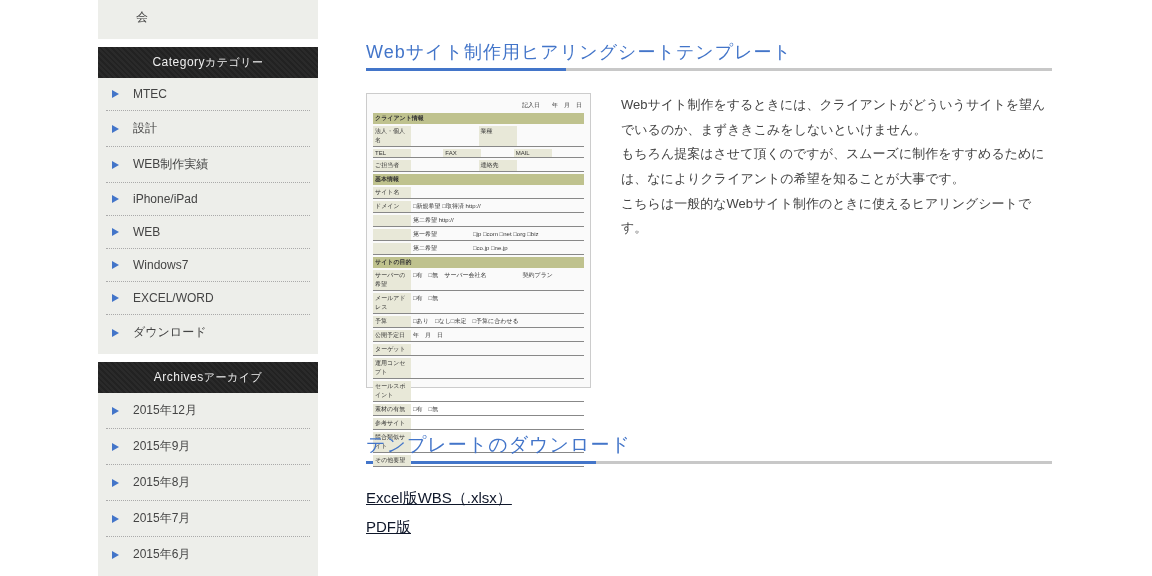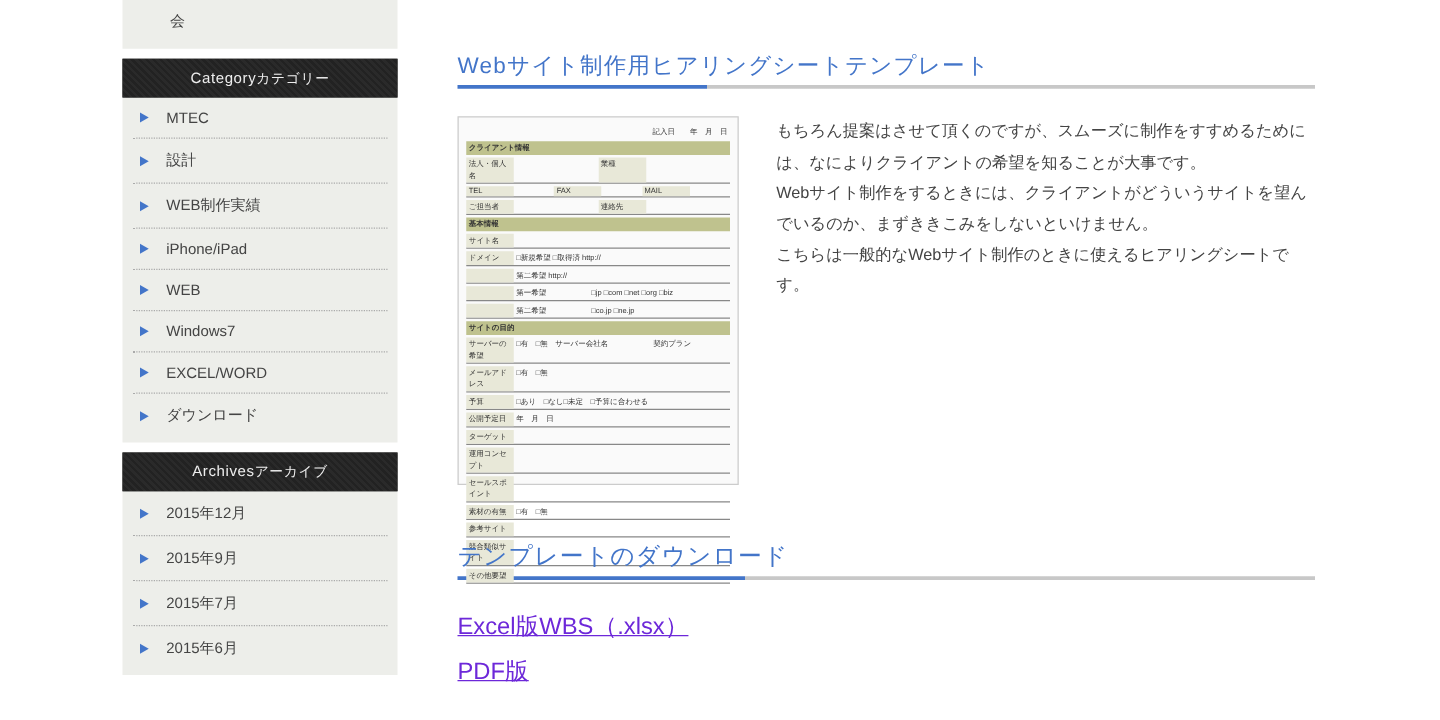--- a/index.html
+++ b/index.html
@@ -22,21 +22,21 @@
 .thumb { width: 225px; height: 295px; border: 1px solid #ccc; padding: 6px; background: #fafafa; font-size: 6px; display: flex; flex-direction: column; gap: 2px; }
 .thumb .row { display: flex; border-bottom: 1px solid #888; }
 .thumb .cell { padding: 1px 2px; }
 .thumb .lbl { background: #e8e8d8; width: 38px; flex: 0 0 38px; }
 .thumb .big { height: 30px; }
 .thumb .huge { height: 55px; }
 .thumb .hdr { background: #bfc28e; font-weight: bold; padding: 1px 2px; }
 .desc { flex: 1; line-height: 1.9; font-size: 13px; color: #444; }
 .desc p { margin-bottom: 0; }
 .downloads { margin-top: 20px; }
-.downloads a { display: block; color: #6d28d9; text-decoration: underline; line-height: 1.9; font-size: 19px; }
+.downloads a { display: block; color: #0f172a; text-decoration: underline; line-height: 1.9; font-size: 15px; }
 </style>
 </head>
 <body>
 
 <div class="wrap">
   <aside class="sidebar">
     <div class="sidebox">
       <ul class="sidelist">
         <li class="indent">
             <span>会</span>
@@ -94,20 +94,24 @@
         <li>
             <span class="tri"></span>
             <span>2015年12月</span>
           </li>
         <li>
             <span class="tri"></span>
             <span>2015年9月</span>
           </li>
         <li>
             <span class="tri"></span>
+            <span>2015年8月</span>
+          </li>
+        <li>
+            <span class="tri"></span>
             <span>2015年7月</span>
           </li>
         <li>
             <span class="tri"></span>
             <span>2015年6月</span>
           </li>
       </ul>
     </div>
   </aside>
 
@@ -199,22 +203,22 @@
         <div class="row">
             <div class="lbl cell">競合類似サイト</div>
             <div class="cell" style="flex:1"></div>
           </div>
         <div class="row huge">
             <div class="lbl cell">その他要望</div>
             <div class="cell" style="flex:1"></div>
           </div>
       </div>
       <div class="desc">
+        <p>Webサイト制作をするときには、クライアントがどういうサイトを望んでいるのか、まずききこみをしないといけません。</p>
         <p>もちろん提案はさせて頂くのですが、スムーズに制作をすすめるためには、なによりクライアントの希望を知ることが大事です。</p>
-        <p>Webサイト制作をするときには、クライアントがどういうサイトを望んでいるのか、まずききこみをしないといけません。</p>
         <p>こちらは一般的なWebサイト制作のときに使えるヒアリングシートです。</p>
       </div>
     </div>
 
     <h2 class="subtitle">テンプレートのダウンロード</h2>
     <div class="downloads">
       <a href="#">Excel版WBS（.xlsx）</a>
       <a href="#">PDF版</a>
     </div>
   </main>

